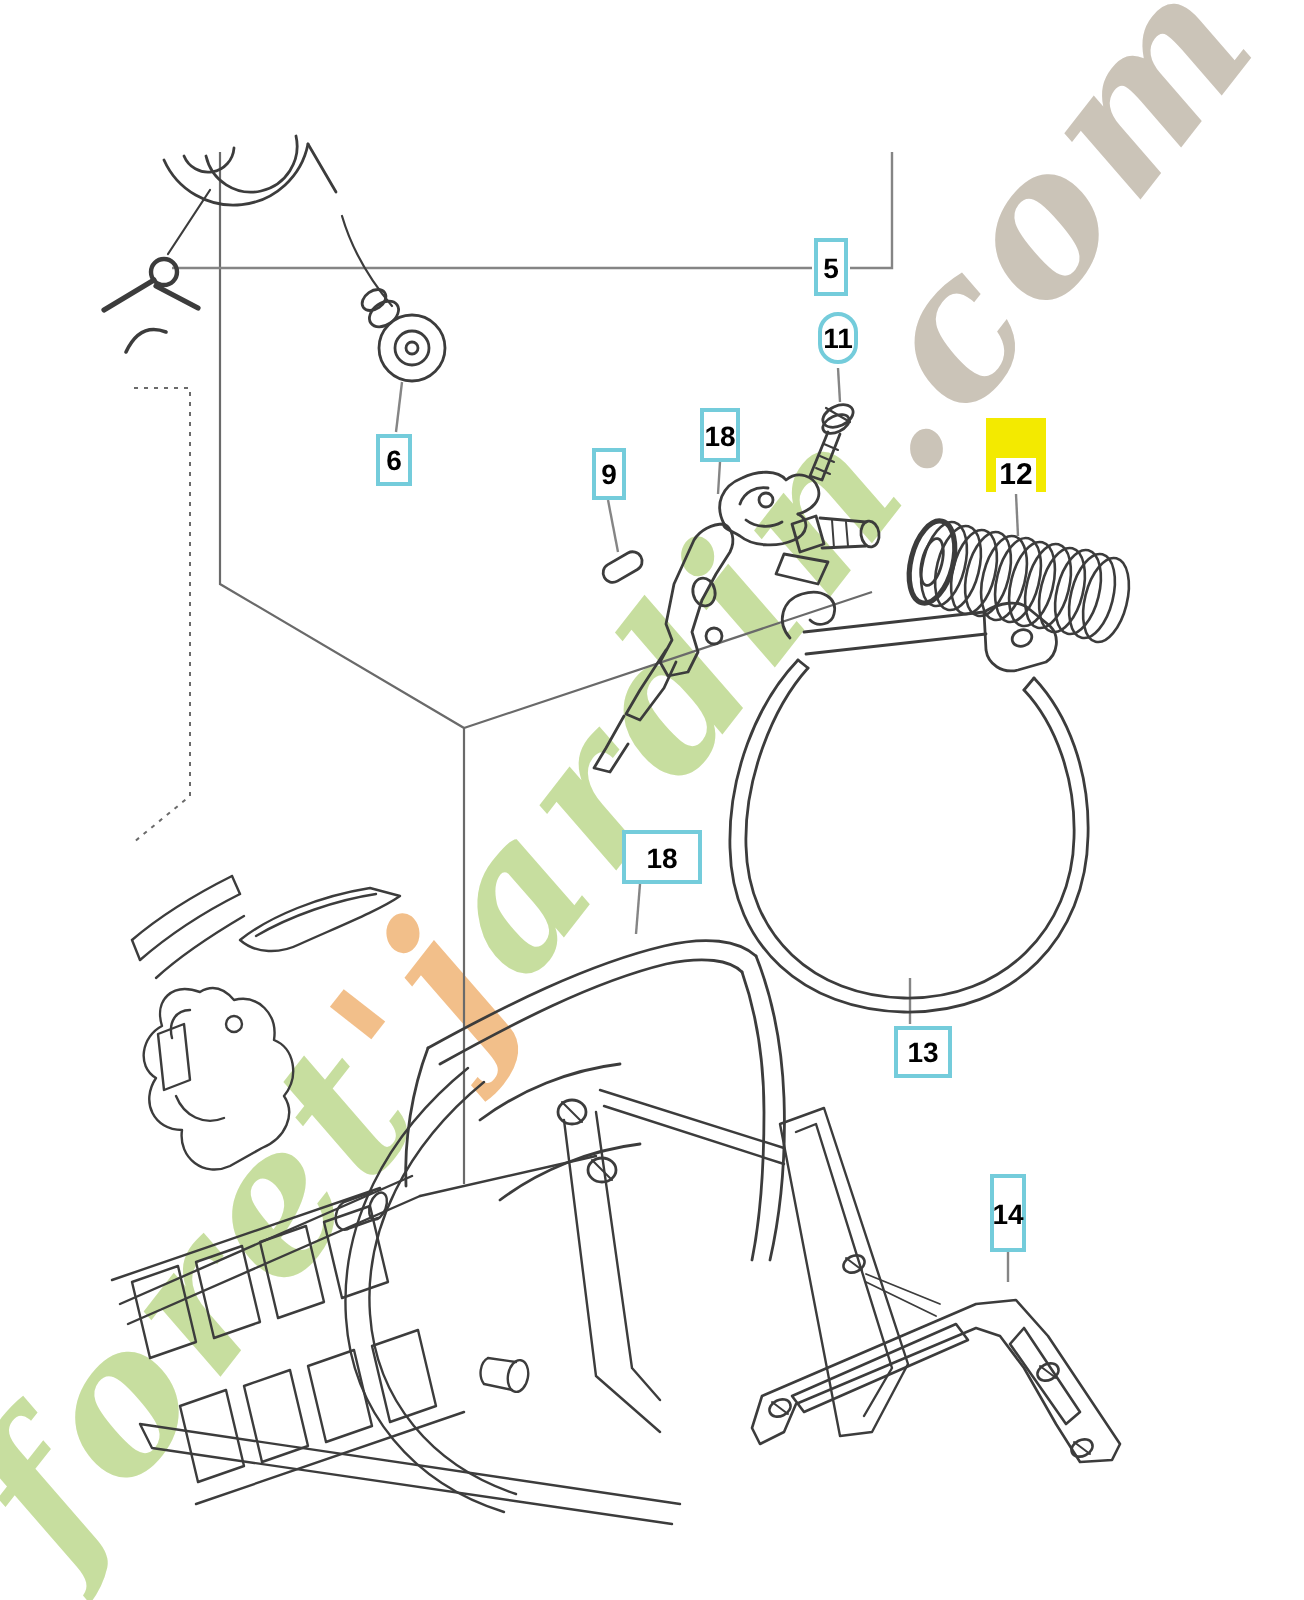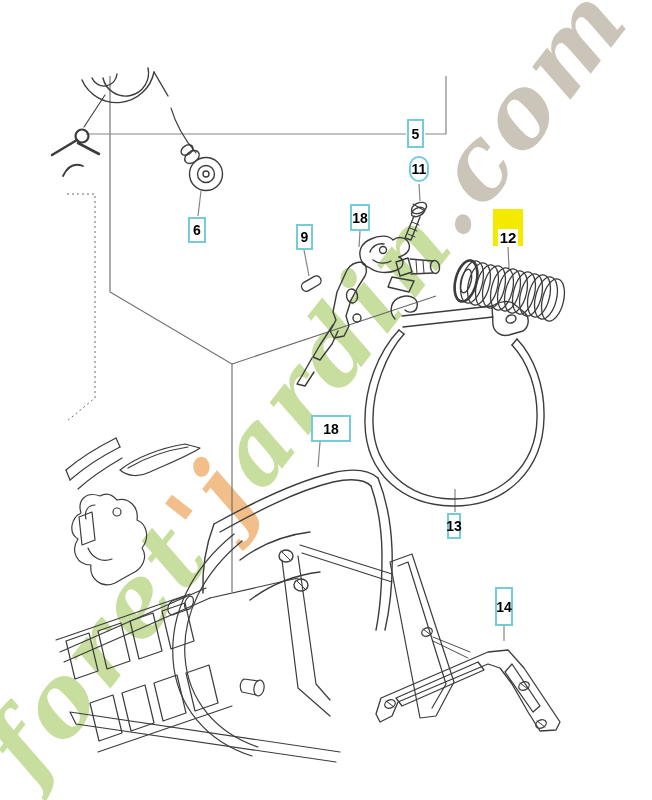--- a/index.html
+++ b/index.html
@@ -204,19 +204,19 @@
   <div class="plabel" style="left:296px;top:224px;width:17px;height:26px;">9</div>
 
   <div class="plabel" style="left:350px;top:204px;width:20px;height:27px;">18</div>
 
   <div class="plabel" style="left:409px;top:156px;width:20px;height:26px;border-radius:10px;">11</div>
 
   <div class="plabel hl" style="left:493px;top:209px;width:30px;height:37px;">
     <span class="chip">12</span>
   </div>
 
-  <div class="plabel" style="left:447px;top:513px;width:14px;height:26px;">13</div>
+  <div class="plabel" style="left:447px;top:513px;width:29px;height:26px;">13</div>
 
   <div class="plabel" style="left:495px;top:587px;width:18px;height:39px;">14</div>
 
   <div class="plabel" style="left:311px;top:415px;width:40px;height:27px;">18</div>
 
 </div>
 
 </body></html>

